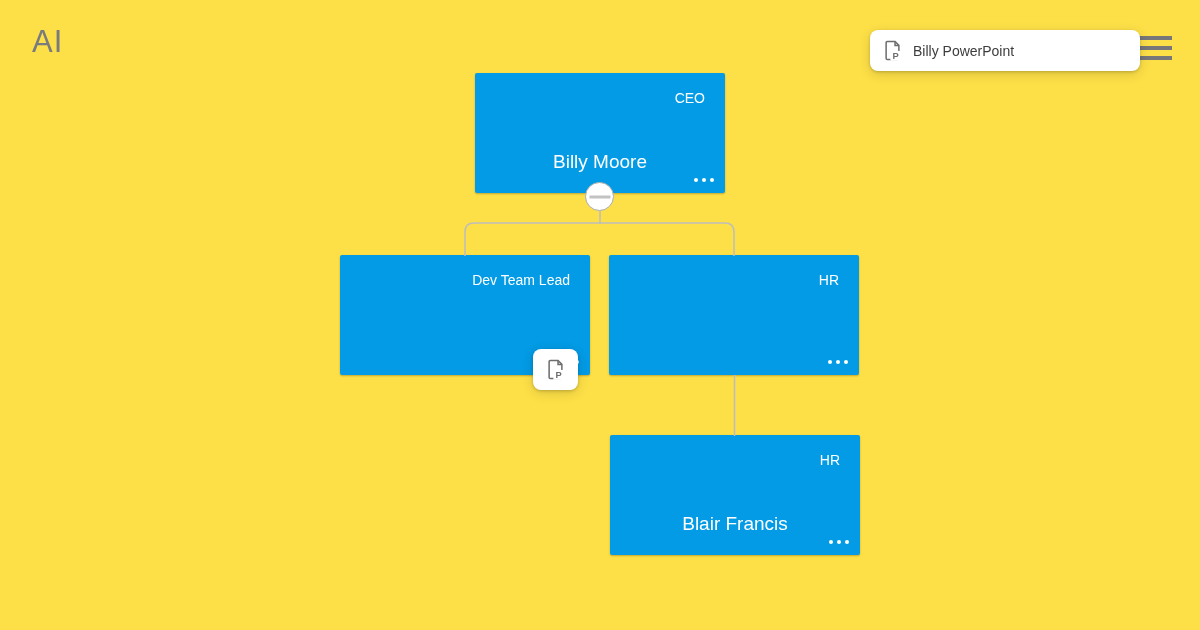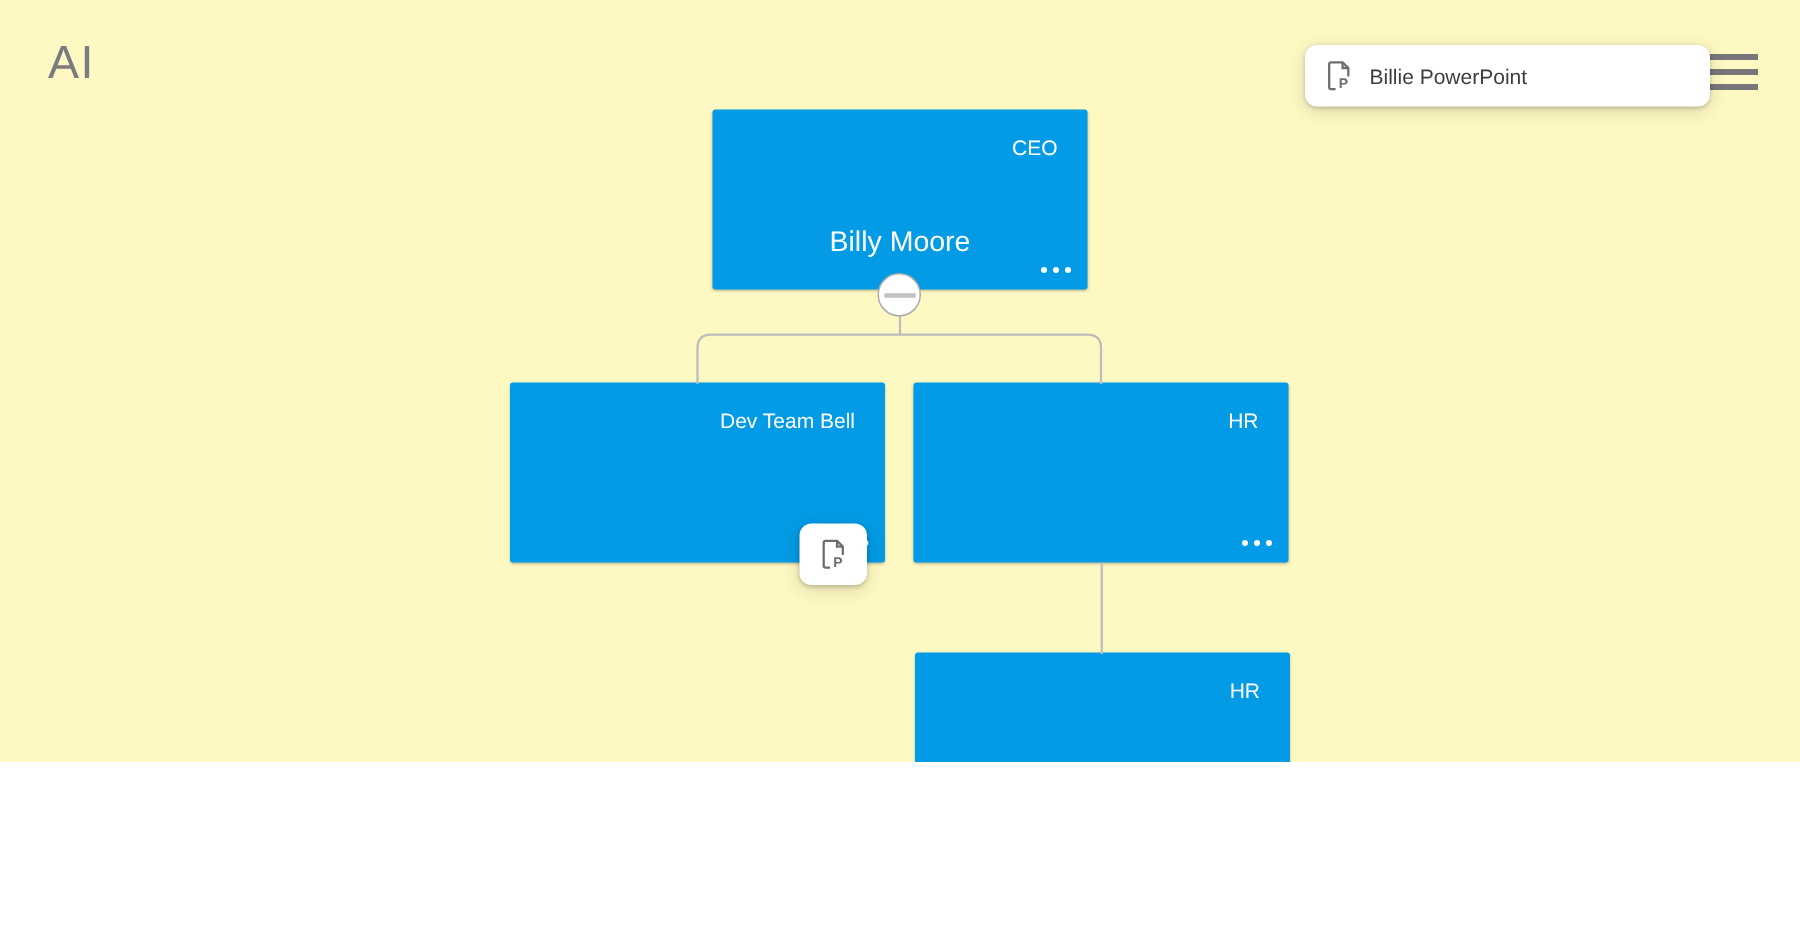--- a/index.html
+++ b/index.html
@@ -1,18 +1,18 @@
 <!DOCTYPE html>
 <html style="--accent: #039BE5;"><head>
 <meta charset="utf-8">
 <style>
   * { margin:0; padding:0; box-sizing:border-box; }
   html,body { background:#ffffff; }
   body { font-family:"Liberation Sans", sans-serif; }
-  .stage { position:relative; width:1200px; height:508px; background:#fef9c3; overflow:hidden; }
+  .stage { position:relative; width:1200px; height:630px; background:#fde047; overflow:hidden; }
 
   
   .logo { position:absolute; left:32px; top:24px; font-size:31px; color:#7a7b7e;
           letter-spacing:1px; font-weight:400; }
 
   
   .hamburger { position:absolute; left:1128px; top:36px; width:44px; height:24px;
                display:flex; flex-direction:column; justify-content:space-between;
                cursor:pointer; z-index:2; }
   .hamburger i { display:block; width:100%; height:4px; background:#777779; }
@@ -71,58 +71,59 @@
     <div class="node-title">CEO</div>
     <div class="node-name">Billy Moore</div>
     <div class="node-menu">
         <i></i>
         <i></i>
         <i></i>
       </div>
   </div>
 
   <div class="node" style="left:340px;top:255px">
-    <div class="node-title">Dev Team Bell</div>
+    <div class="node-title">Dev Team Lead</div>
     <div class="node-menu">
         <i></i>
         <i></i>
         <i></i>
       </div>
   </div>
 
   <div class="node" style="left:609px;top:255px">
     <div class="node-title">HR</div>
     <div class="node-menu">
         <i></i>
         <i></i>
         <i></i>
       </div>
   </div>
 
   <div class="node" style="left:610px;top:435px">
     <div class="node-title">HR</div>
+    <div class="node-name">Blair Francis</div>
     <div class="node-menu">
         <i></i>
         <i></i>
         <i></i>
       </div>
   </div>
 
   <div class="collapse-btn">
     <span class="minus"></span>
   </div>
 
   <div class="popup export-menu">
     <svg class="ppt-icon" width="17" height="21" viewBox="0 0 20 24">
       <path d="M13 1.5 H4 Q2.5 1.5 2.5 3 V21 Q2.5 22.5 4 22.5 H16 Q17.5 22.5 17.5 21 V6 L13 1.5 Z" fill="none" stroke="#6e6e6e" stroke-width="1.8"></path>
       <path d="M13 1.5 V6 H17.5" fill="none" stroke="#6e6e6e" stroke-width="1.8"></path>
       <rect x="7.5" y="12.5" width="12.5" height="11.5" fill="#ffffff"></rect>
       <text x="10" y="22" font-size="11" font-weight="bold" fill="#6e6e6e" font-family="Liberation Sans, sans-serif">P</text>
     </svg>
-    <span>Billie PowerPoint</span>
+    <span>Billy PowerPoint</span>
   </div>
 
   <div class="popup node-tooltip">
     <svg class="ppt-icon" width="17" height="21" viewBox="0 0 20 24">
       <path d="M13 1.5 H4 Q2.5 1.5 2.5 3 V21 Q2.5 22.5 4 22.5 H16 Q17.5 22.5 17.5 21 V6 L13 1.5 Z" fill="none" stroke="#6e6e6e" stroke-width="1.8"></path>
       <path d="M13 1.5 V6 H17.5" fill="none" stroke="#6e6e6e" stroke-width="1.8"></path>
       <rect x="7.5" y="12.5" width="12.5" height="11.5" fill="#ffffff"></rect>
       <text x="10" y="22" font-size="11" font-weight="bold" fill="#6e6e6e" font-family="Liberation Sans, sans-serif">P</text>
     </svg>
   </div>

